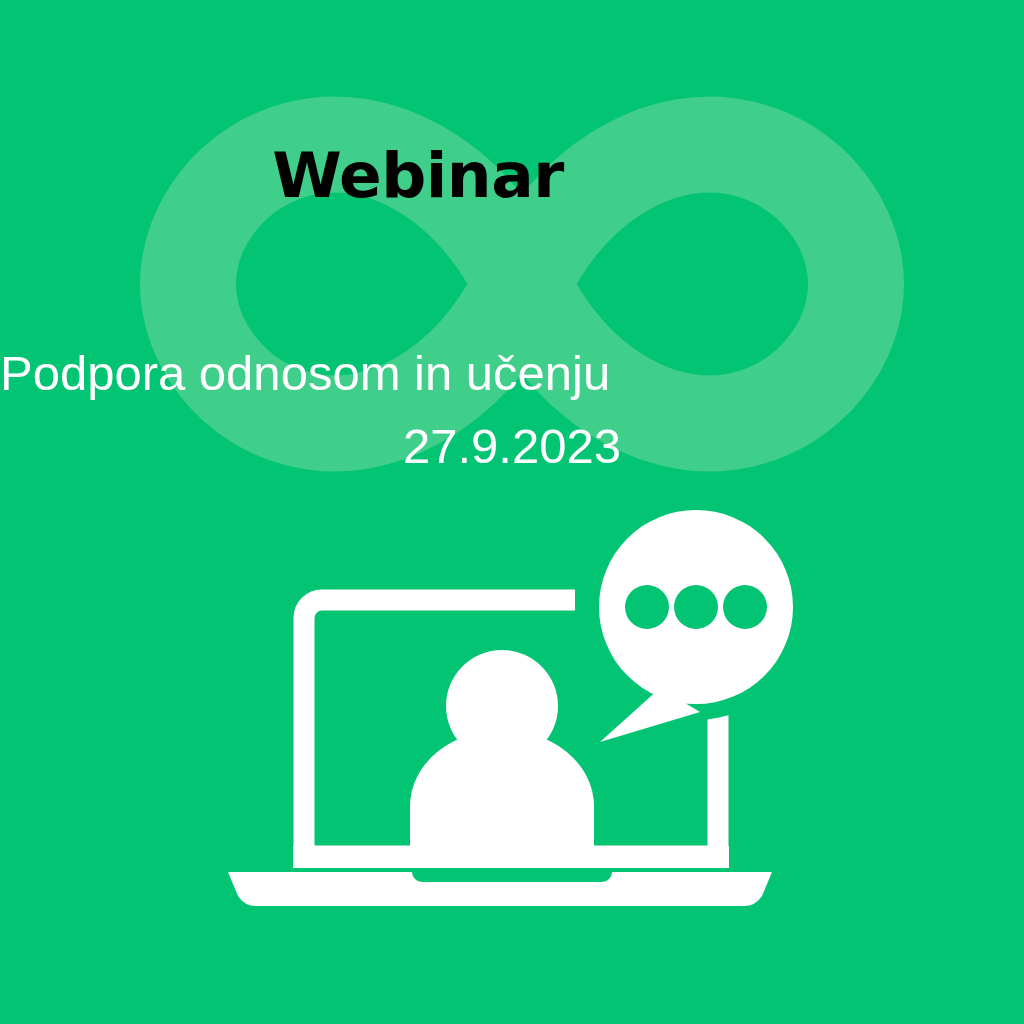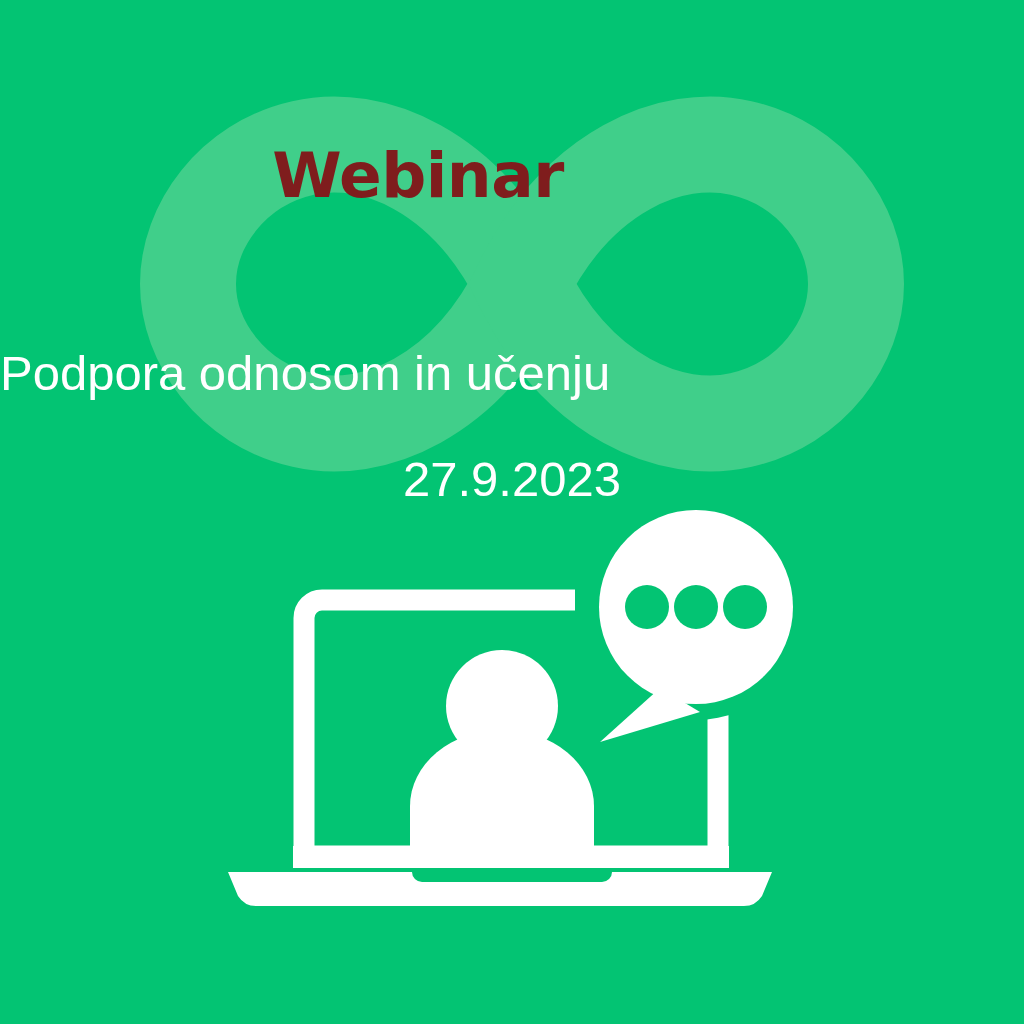--- a/index.html
+++ b/index.html
@@ -33,21 +33,21 @@
     top: 0;
     width: 1024px;
     text-align: center;
   }
   .poster-title {
     position: absolute;
     top: 143px;
     left: 0;
     width: 836px;
     text-align: center;
-    color: #7f1d1d;
+    color: #000000;
     font-size: 63px;
     font-weight: bold;
     letter-spacing: -0.5px;
     line-height: 1.05;
     font-family: "DejaVu Sans", sans-serif;
   }
   .poster-subtitle {
     position: absolute;
     top: 345px;
     left: 0;
@@ -64,21 +64,20 @@
     position: absolute;
     top: 418px;
     left: 0;
     width: 1024px;
     text-align: center;
     color: #ffffff;
     font-size: 49px;
     font-weight: 300;
     line-height: 1.16;
     font-family: "Liberation Sans", sans-serif;
-    margin-top: 33px;
   }
   
   .illustration {
     position: absolute;
     left: 0;
     top: 0;
     width: 1024px;
     height: 1024px;
   }
 </style>

